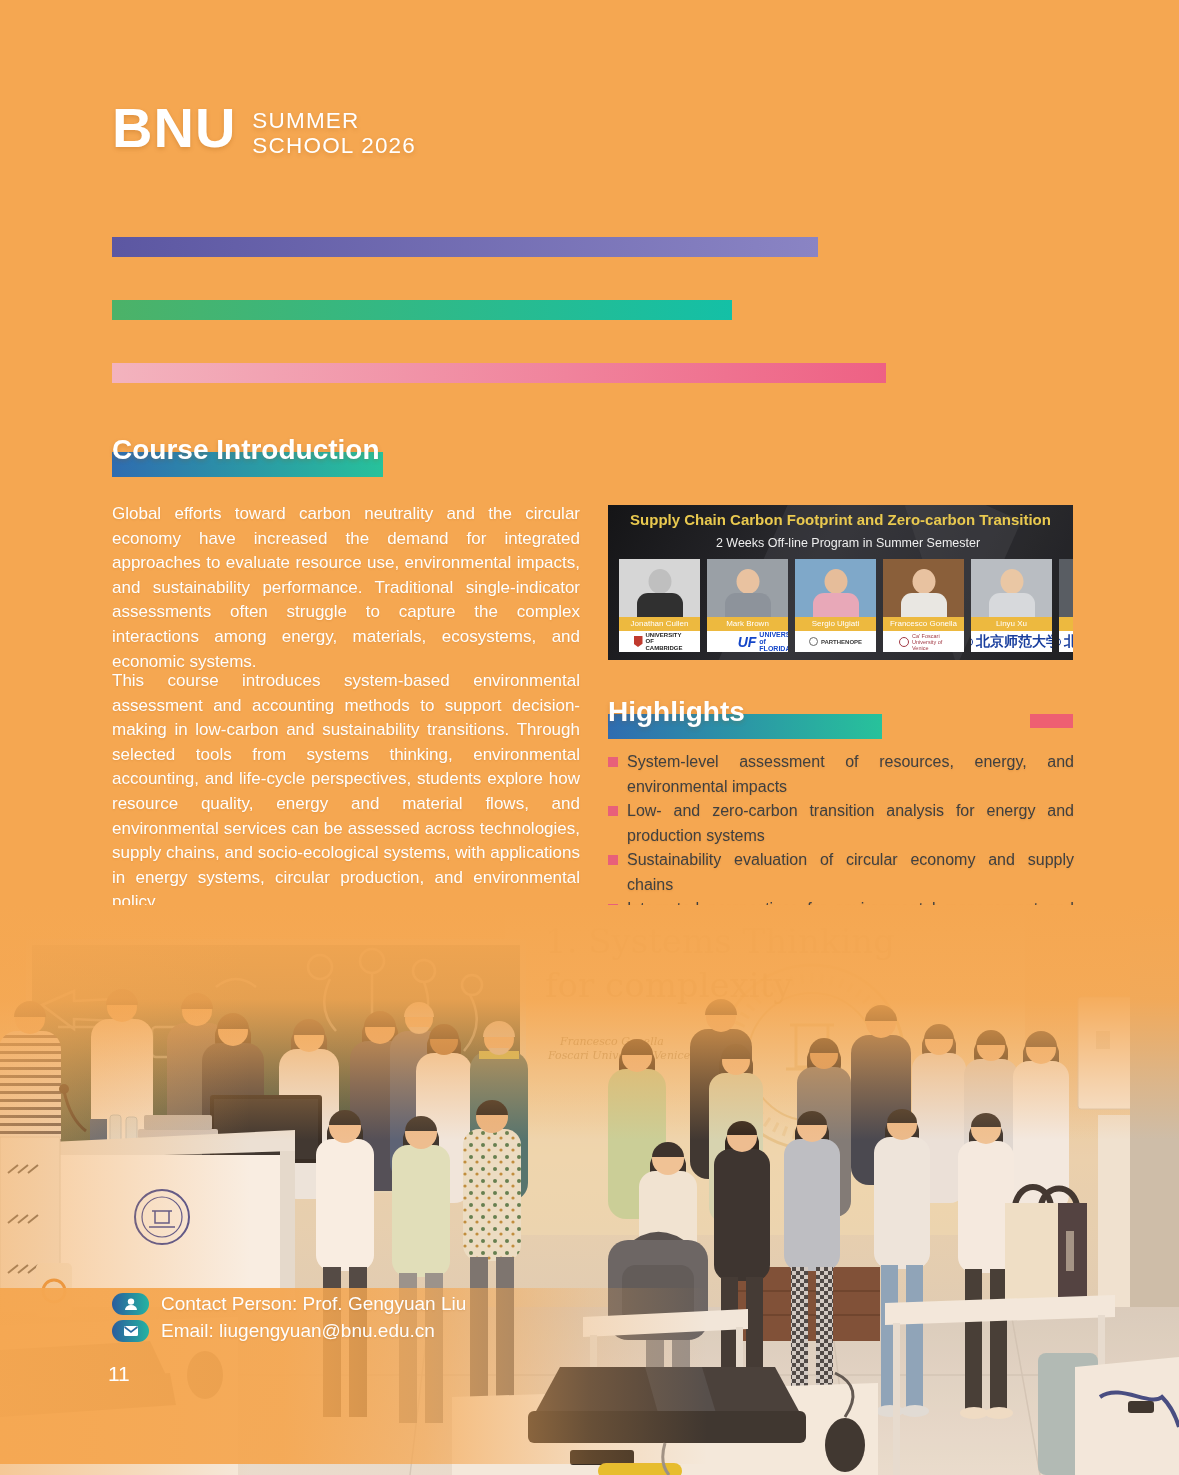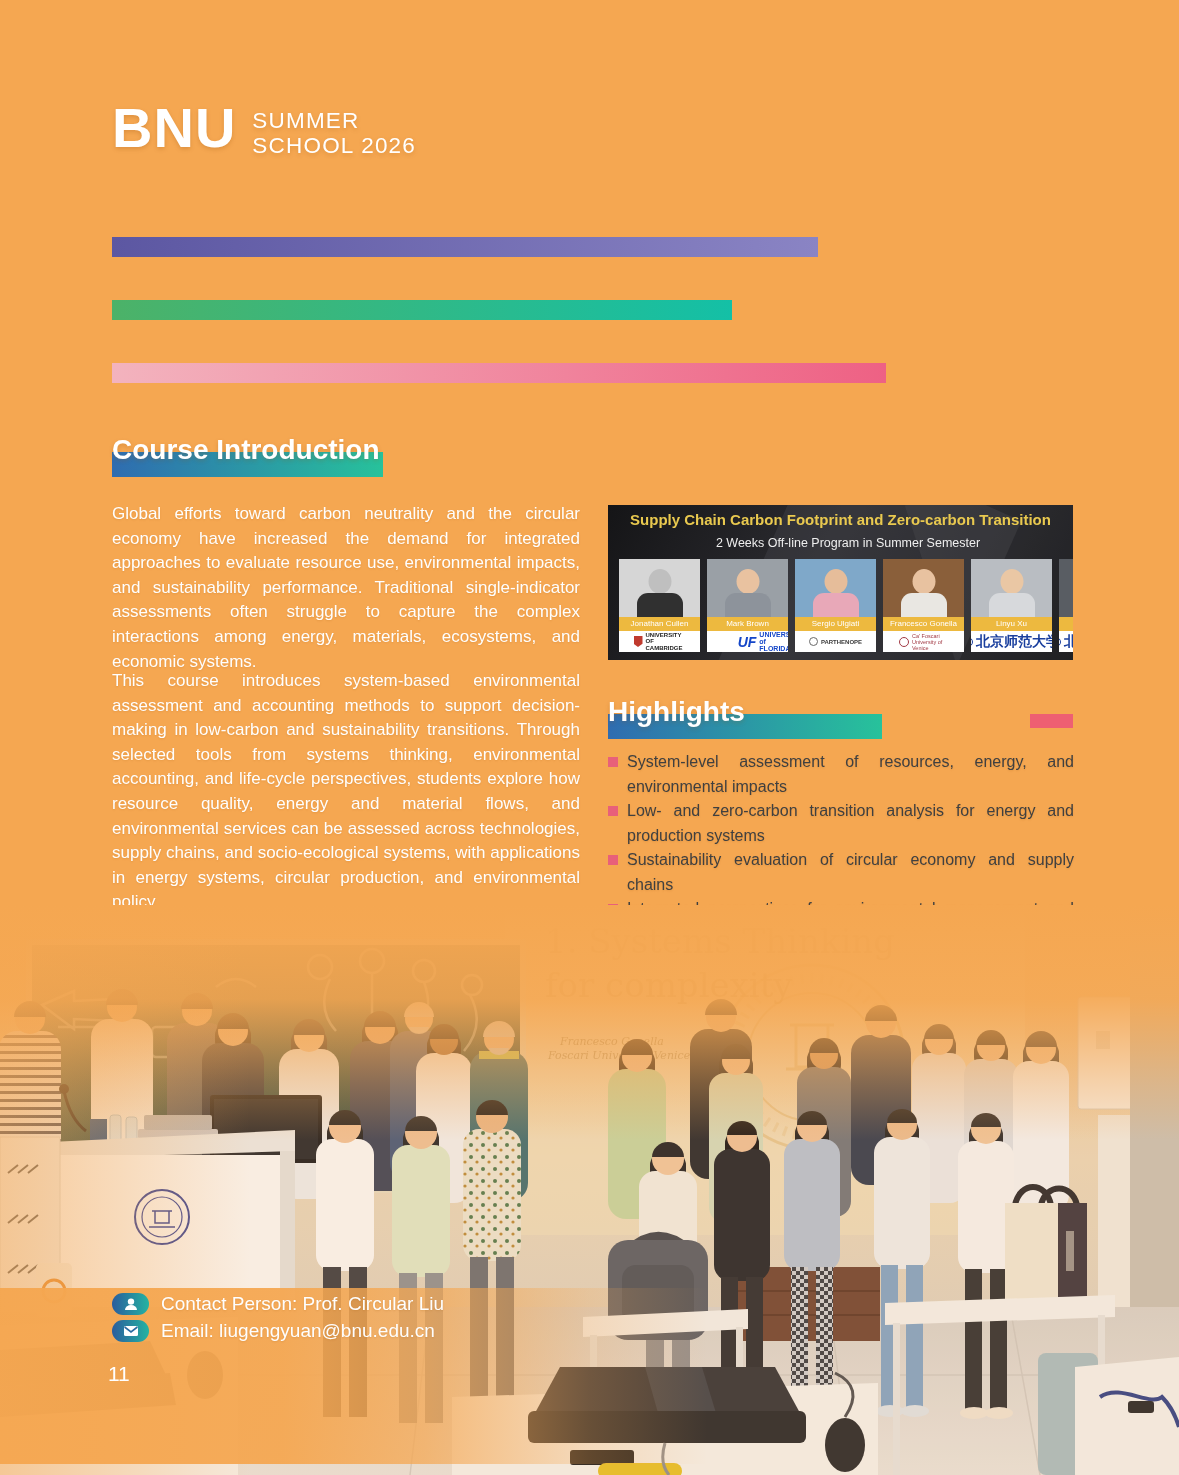--- a/index.html
+++ b/index.html
@@ -537,21 +537,21 @@
   </svg>
 
   <div class="abs contact">
     <div class="contact-row">
       <span class="pill">
         <svg width="20" height="14" viewBox="0 0 20 14">
             <circle cx="10" cy="4.6" r="3.2" fill="#fff"></circle>
             <path d="M4,13 a6,5 0 0 1 12,0 z" fill="#fff"></path>
           </svg>
       </span>
-      <span class="contact-text">Contact Person: Prof. Circular Liu</span>
+      <span class="contact-text">Contact Person: Prof. Gengyuan Liu</span>
     </div>
     <div class="contact-row">
       <span class="pill">
         <svg width="20" height="14" viewBox="0 0 20 14">
             <rect x="3" y="2" width="14" height="10" rx="1.5" fill="#fff"></rect>
             <path d="M3.6,3 L10,8 L16.4,3" stroke="#2b6aa0" stroke-width="1.6" fill="none"></path>
           </svg>
       </span>
       <span class="contact-text">Email: liugengyuan@bnu.edu.cn</span>
     </div>

